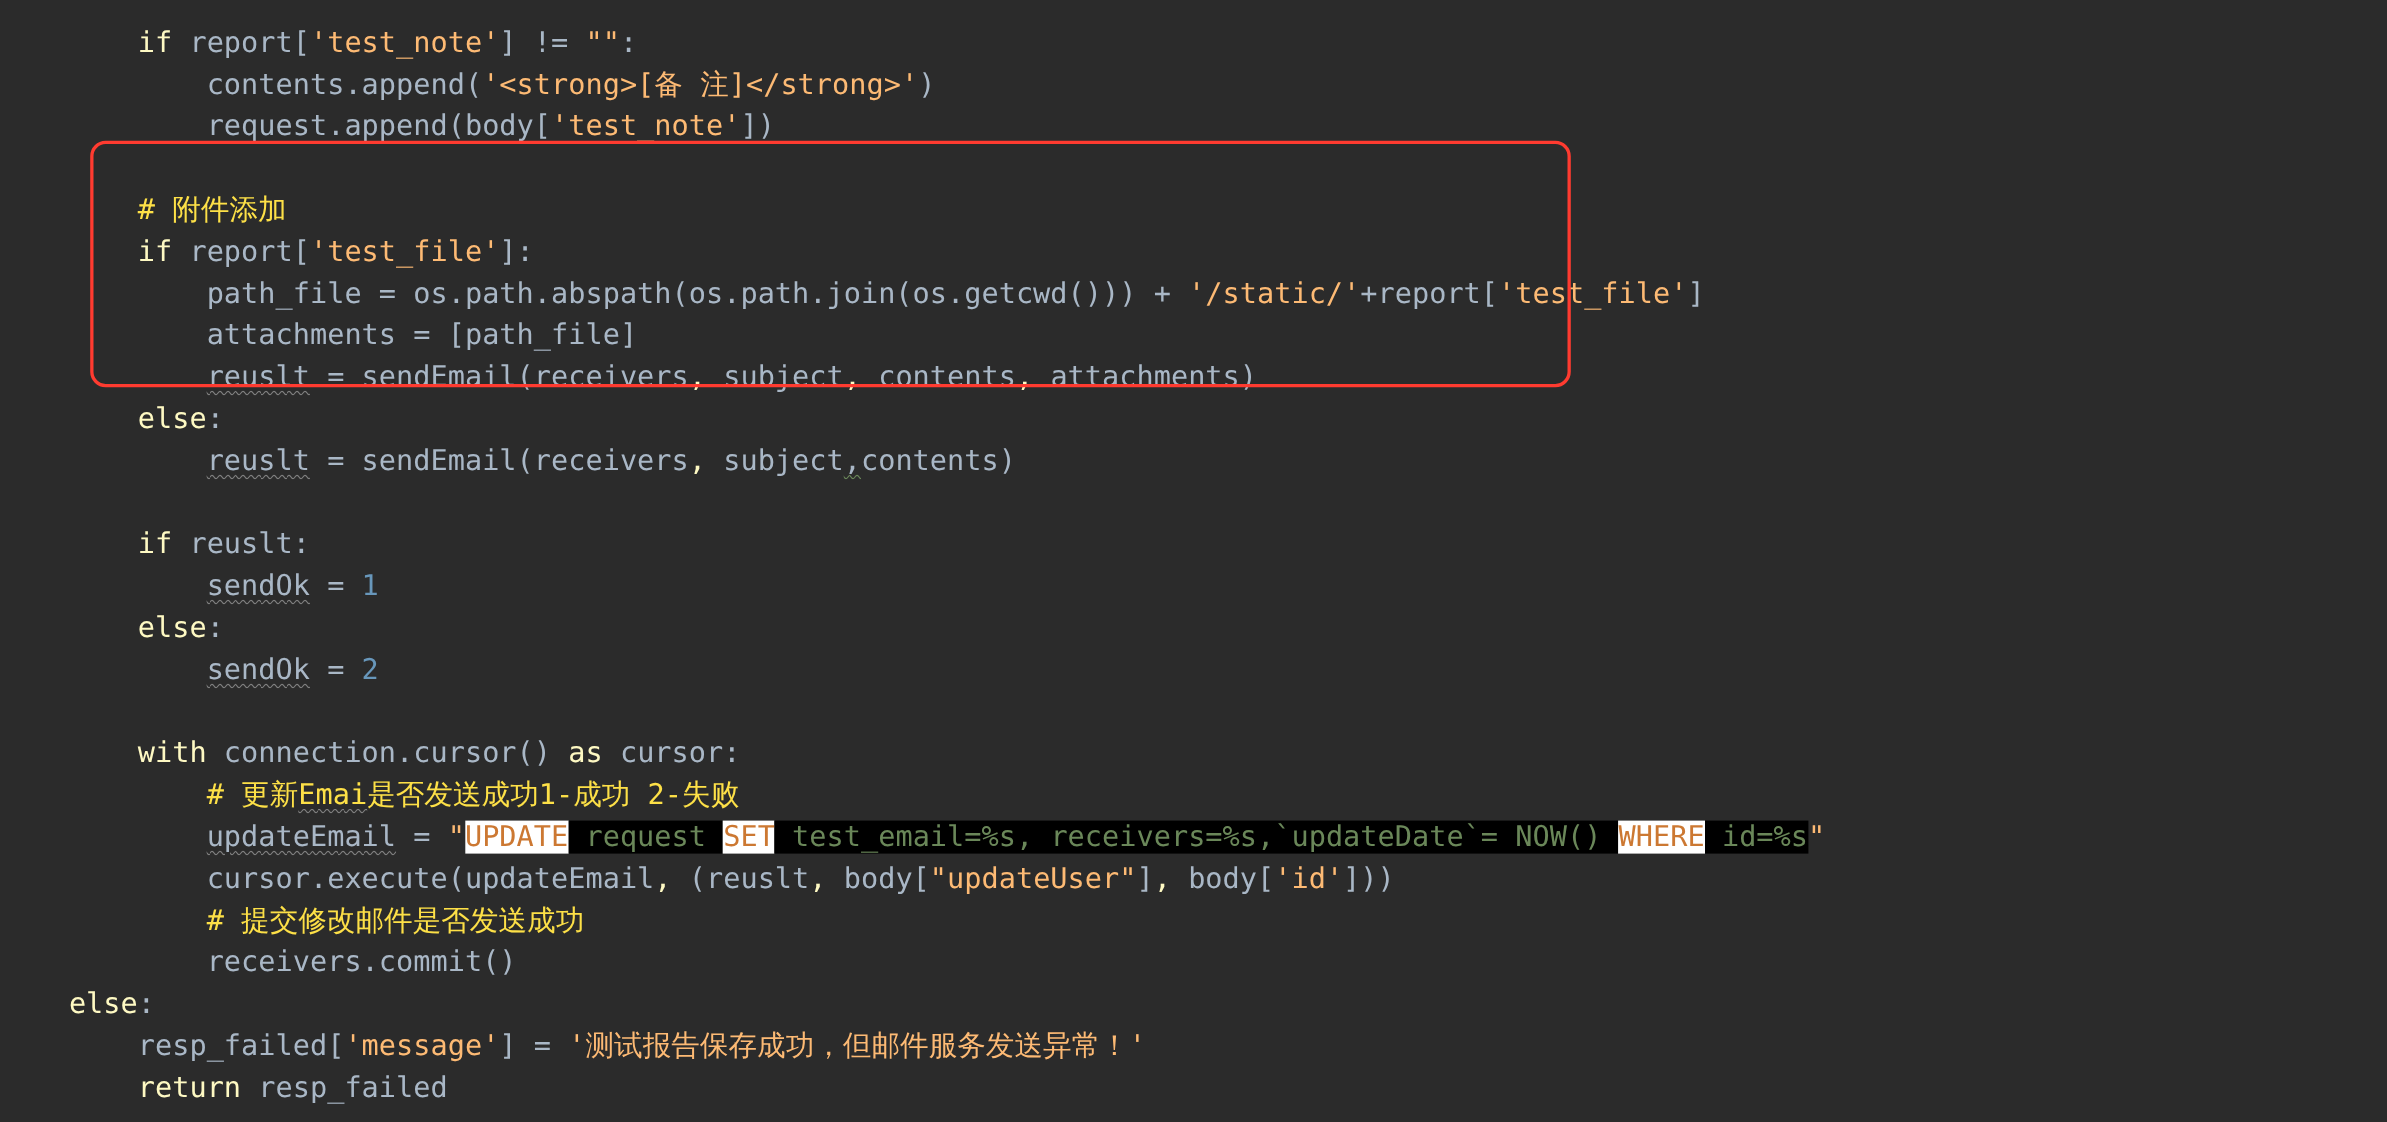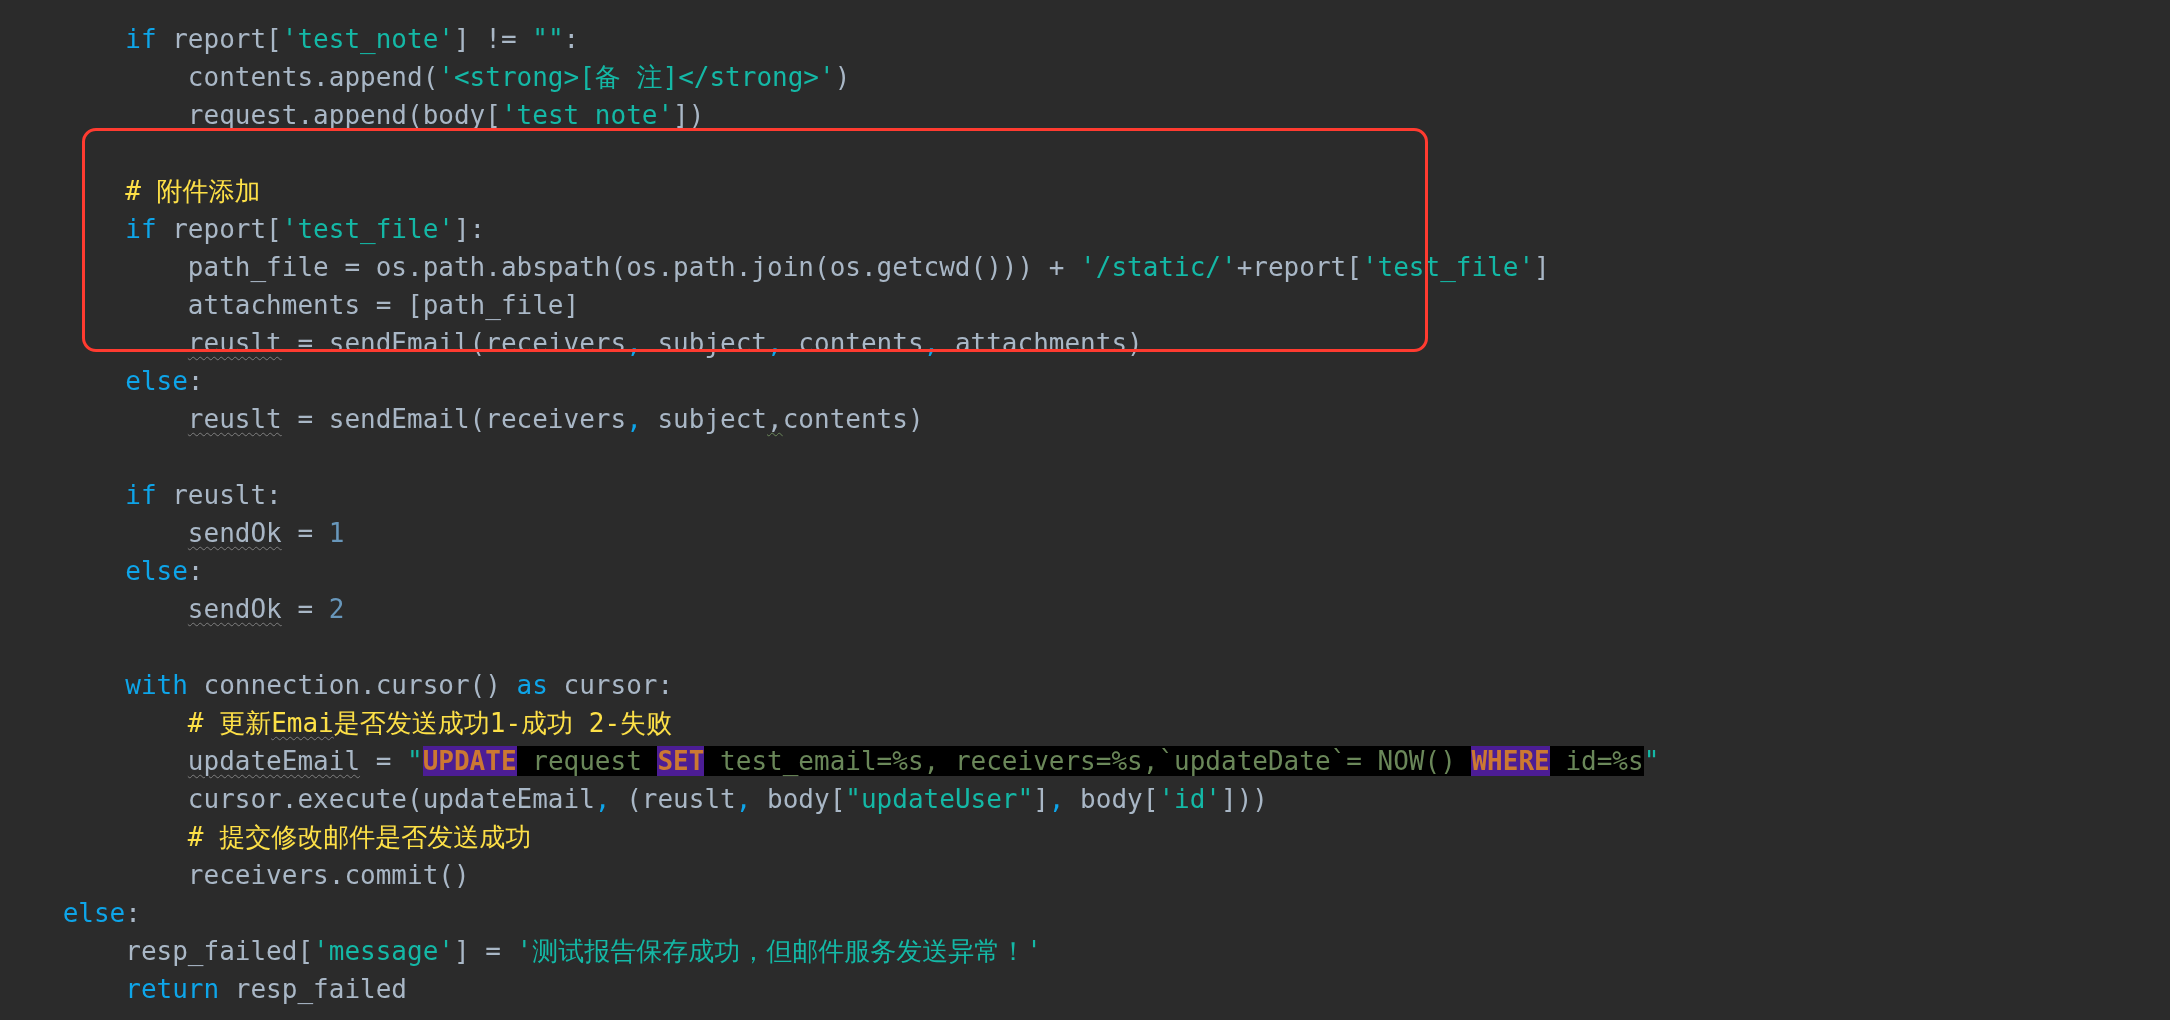--- a/index.html
+++ b/index.html
@@ -5,26 +5,26 @@
   html,body{margin:0;padding:0;background:#2b2b2b;width:2170px;height:1020px;overflow:hidden}
   pre.code{
     margin:0;
     padding:20px 0 0 0;
     font-family:"Menlo","Consolas","DejaVu Sans Mono",monospace;
     font-size:26px;
     line-height:38px;
     color:#a9b7c6;
     white-space:pre;
   }
-  .kw{color:#0ea5e9}
-  .str{color:#14b8a6}
+  .kw{color:#fef9c3}
+  .str{color:#fdba74}
   .num{color:#6897bb}
   .cm{color:#fde047}
   .sql{color:#6a8759;background:#000000;display:inline}
-  .sqlkw{color:#cc7832;background:#4c1d95;font-weight:bold}
+  .sqlkw{color:#cc7832;background:#ffffff;font-weight:normal}
   .wavy{text-decoration:underline wavy #808080;text-decoration-thickness:1px;text-underline-offset:4px}
   .typo{text-decoration:underline wavy #6a8759;text-decoration-thickness:1px;text-underline-offset:4px}
 
   .hlbox{
     position:absolute;
     left:82px;
     top:128px;
     width:1340px;
     height:218px;
     border:3px solid #ff3b30;

